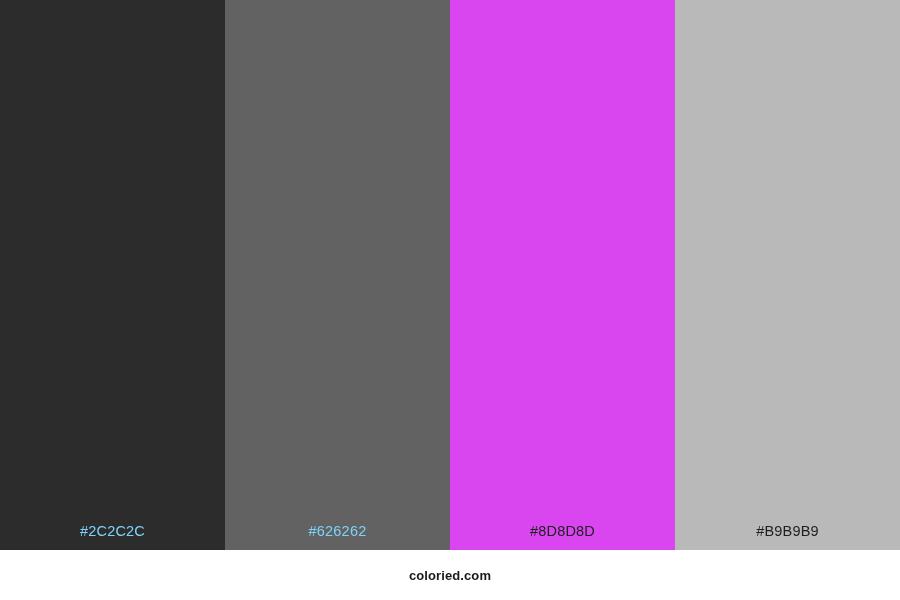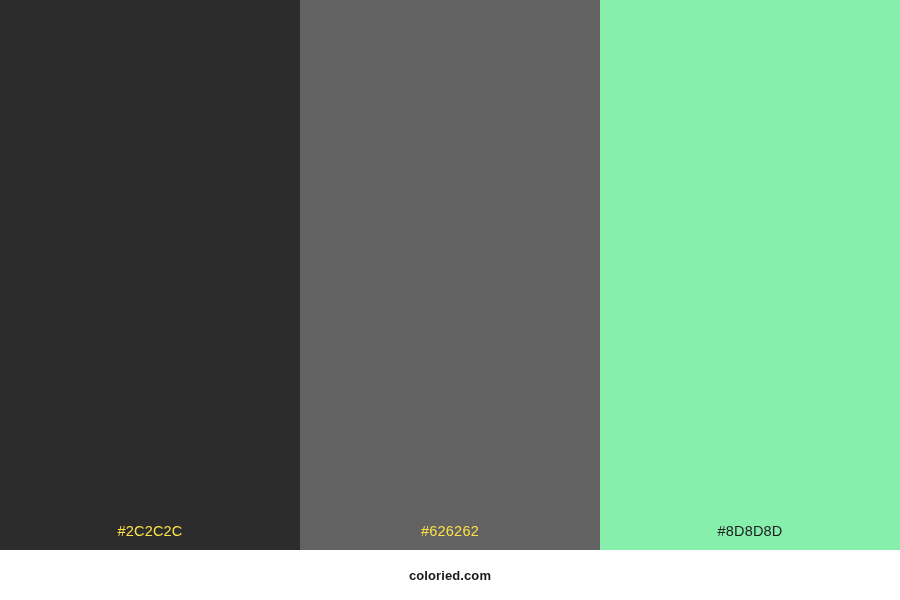--- a/index.html
+++ b/index.html
@@ -43,21 +43,21 @@
     width: 100%;
     text-align: center;
     font-size: 14.5px;
     line-height: 1;
     letter-spacing: 0.2px;
     padding-bottom: 12px;
     font-weight: 400;
     white-space: nowrap;
     user-select: none;
   }
-  .label-light { color: #fde047; }
+  .label-light { color: #7dd3fc; }
   .label-dark  { color: #1f1f1f; }
 
   #footer-bar {
     flex: 1 1 auto;
     width: 900px;
     height: 50px;
     background: #ffffff;
     display: flex;
     align-items: center;
     justify-content: center;
@@ -81,24 +81,27 @@
 
     <div class="swatch" style="background-color: rgb(44, 44, 44);">
       <span class="swatch-label label-light">#2C2C2C</span>
     </div>
 
 
     <div class="swatch" style="background-color: rgb(98, 98, 98);">
       <span class="swatch-label label-light">#626262</span>
     </div>
 
-    <div class="swatch" style="background-color: #86efac;">
+    <div class="swatch" style="background-color: #d946ef;">
       <span class="swatch-label label-dark">#8D8D8D</span>
     </div>
 
+    <div class="swatch" style="background-color: rgb(185, 185, 185);">
+      <span class="swatch-label label-dark">#B9B9B9</span>
+    </div>
 
   </div>
 
   <div id="footer-bar">
     <span id="site-credit">coloried.com</span>
   </div>
 
 </div>
 
 </body></html>

